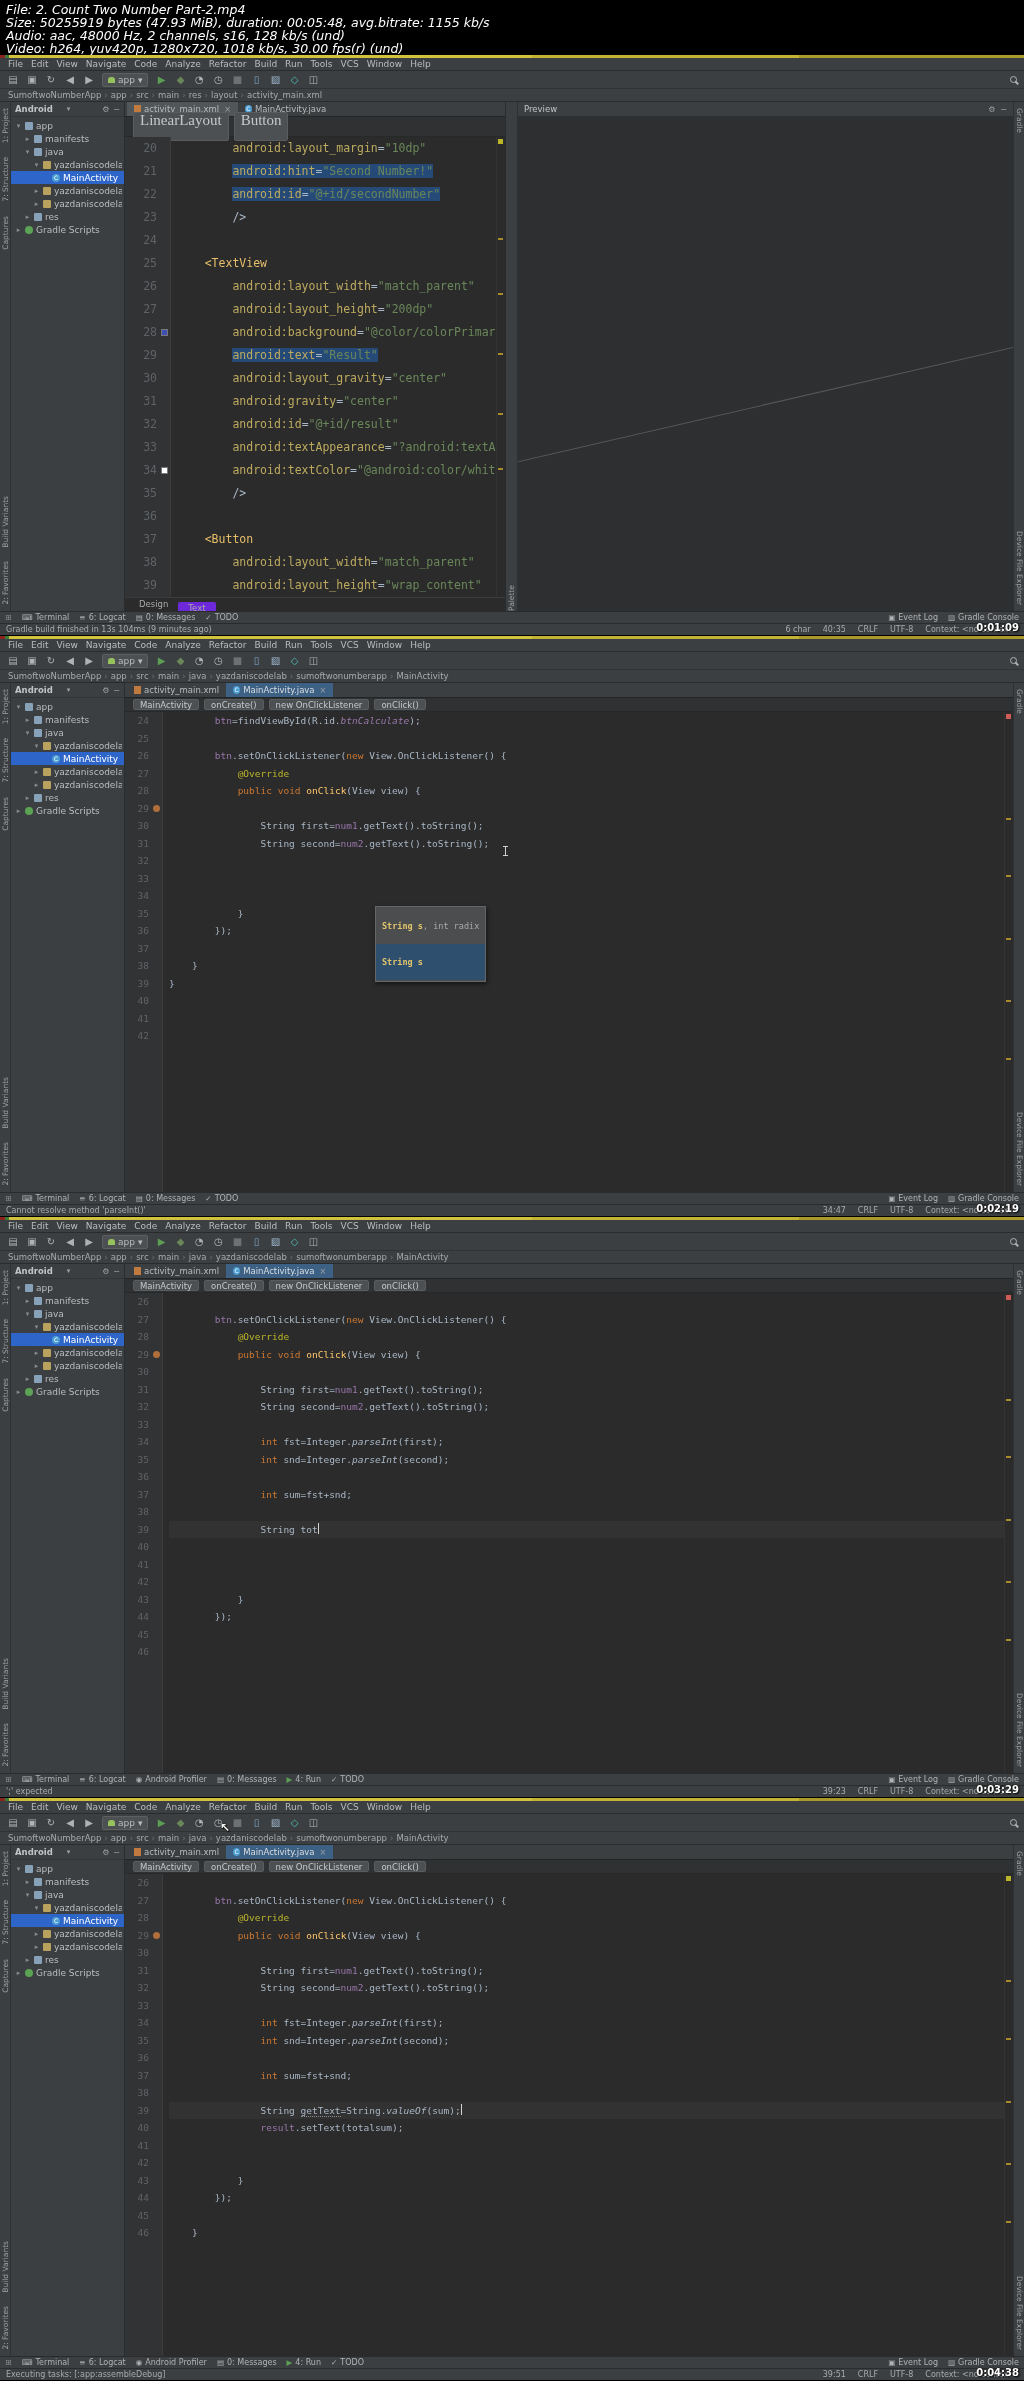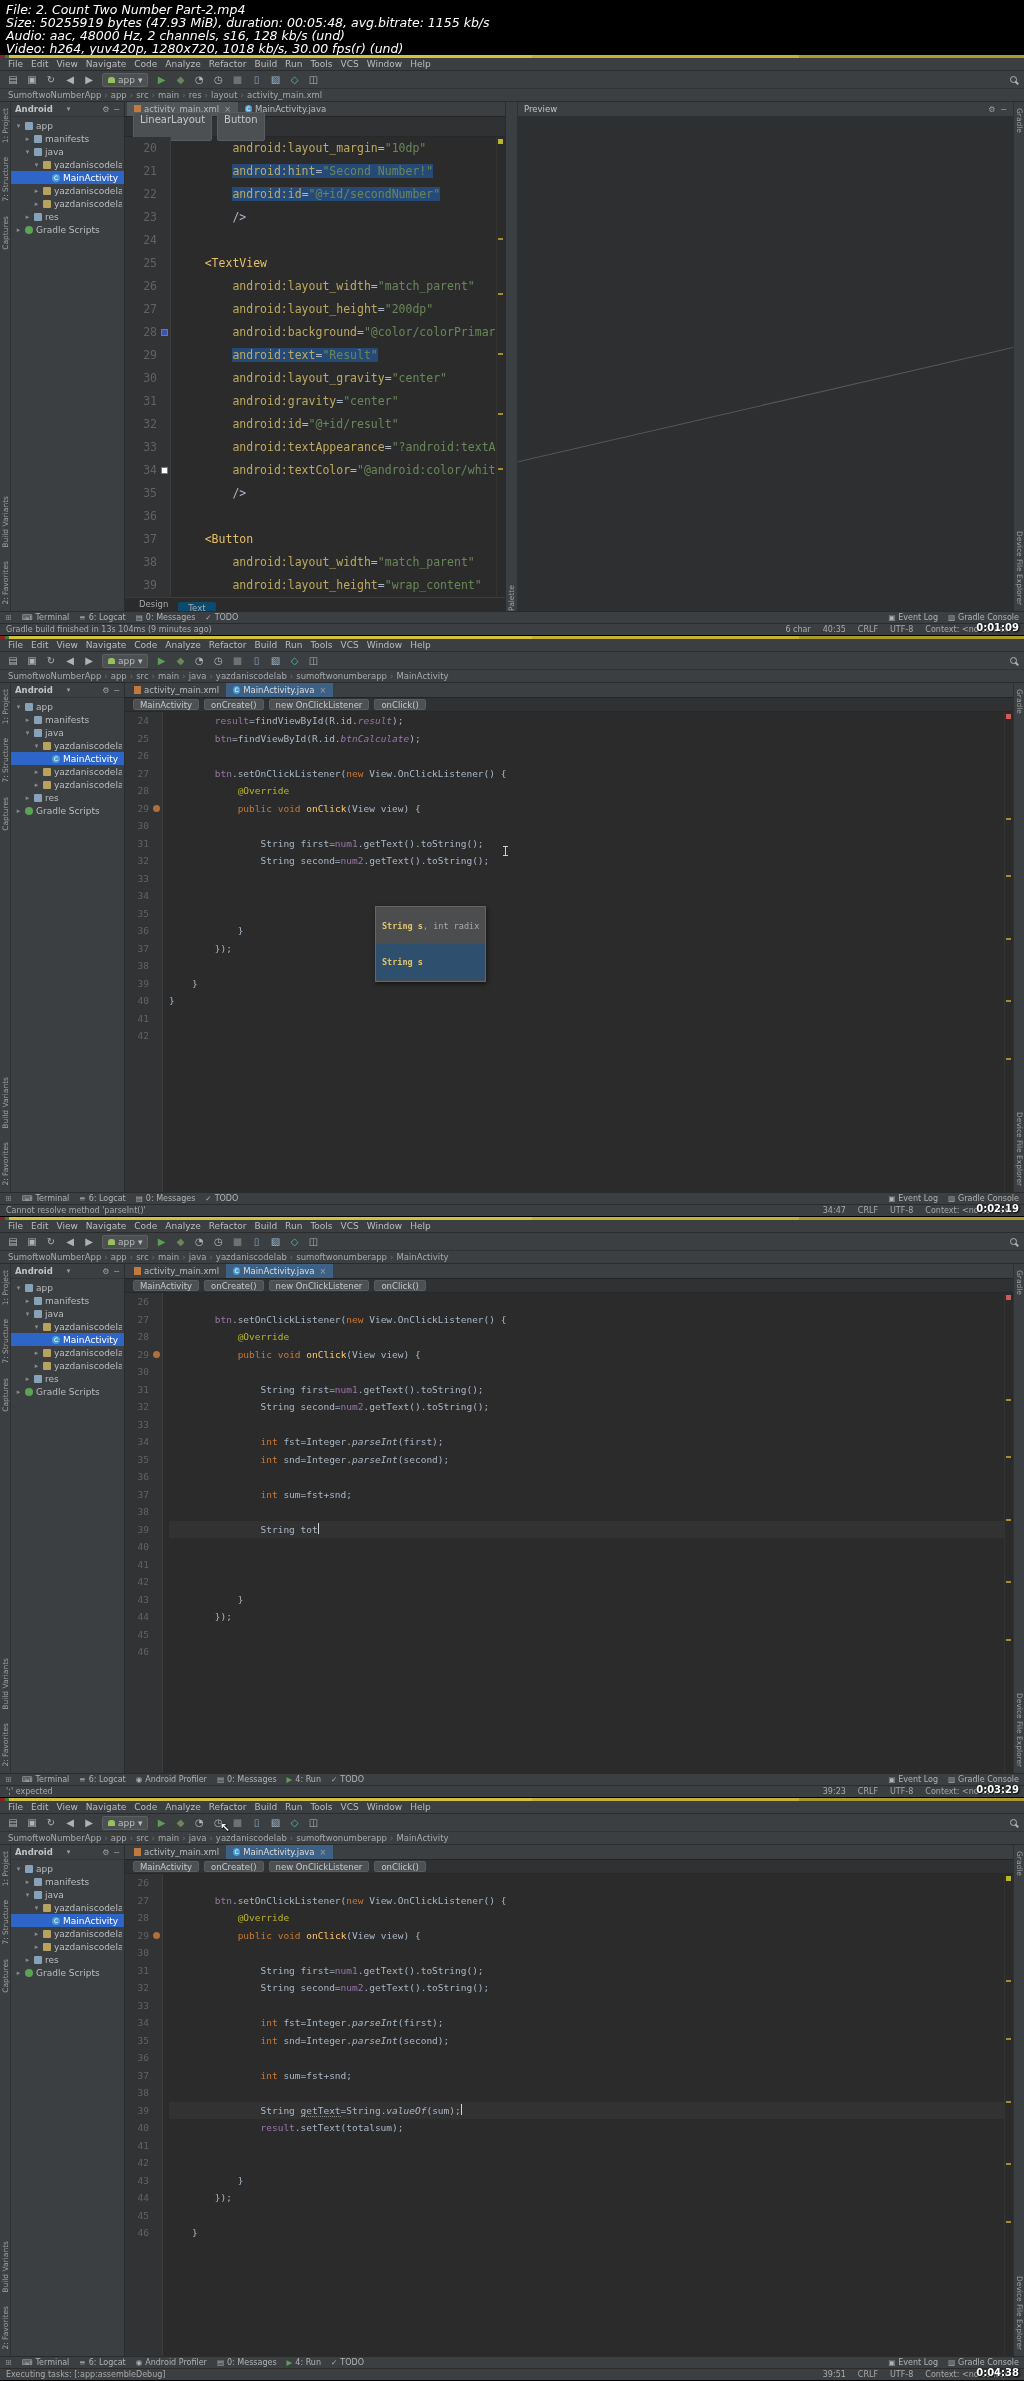--- a/index.html
+++ b/index.html
@@ -94,21 +94,21 @@
   .g-override { width:7px; height:7px; border-radius:50%; background:#B06E3B; display:inline-block; }
   .code { flex:1; min-width:0; overflow:hidden; color:#A9B7C6; position:relative; padding-left:6px; }
   .code-line { white-space:pre; height:17.5px; line-height:17.5px; font-size:9.5px; }
   .code-line.cur { background:#323232; }
   .selbg { background:#254A78; }
   .caret { display:inline-block; width:1px; height:11px; background:#D4D4D4; vertical-align:-1px; }
 
   .lg .code-line, .lg .gut-row { height:23px; line-height:23px; font-size:11.5px; }
   .lg .gutter { width:46px; }
   .lg .chips { height:20px; }
-  .lg .chip { height:29px; line-height:14px; font-size:10px; }
+  .lg .chip { height:29px; line-height:14px; font-size:15px;font-family:Liberation Serif, serif; }
 
   .tk-a  { color:#BDAA5F; }
   .tk-t  { color:#E8BF6A; }
   .tk-s  { color:#6A8759; }
   .tk-k  { color:#CC7832; }
   .tk-an { color:#BBB529; }
   .tk-f  { color:#9876AA; }
   .tk-fi { color:#9876AA; font-style:italic; }
   .tk-m  { color:#FFC66D; }
   .tk-st { color:#A9B7C6; font-style:italic; }
@@ -128,21 +128,21 @@
   .pp-row .hl { color:#E0C46C; font-weight:bold; }
   .pp-row .rest { color:#A9A9A9; }
 
   .ibeam { position:absolute; width:1px; height:10px; background:#CFCFCF; z-index:4; }
   .ibeam::before, .ibeam::after { content:""; position:absolute; left:-2px; width:5px; height:1px; background:#CFCFCF; }
   .ibeam::before { top:0; } .ibeam::after { bottom:0; }
 
   .design-text { flex:none; height:14px; background:#2B2B2B; border-top:1px solid #3A3C3E;
     display:flex; align-items:center; font-size:8.5px; color:#A7A9AB; padding-left:4px; }
   .dt-tab { padding:0 10px; height:13px; line-height:13px; }
-  .dt-tab.active { background:#0c4a6e; border-radius:2px 2px 0 0;margin-top:8px; }
+  .dt-tab.active { background:#6d28d9; border-radius:2px 2px 0 0;margin-top:8px; }
 
   .preview-panel { flex:1; min-width:0; display:flex; background:#313335; border-left:1px solid #2A2C2D; }
   .palette-strip { flex:none; width:12px; background:#3C3F41; border-right:1px solid #2E3133;
     display:flex; justify-content:center; padding-top:8px; }
   .palette-strip .lbl { writing-mode:vertical-rl; transform:rotate(180deg); font-size:7.5px; color:#9DA0A2; }
   .preview-body { flex:1; min-width:0; display:flex; flex-direction:column; }
   .preview-head { flex:none; height:15px; background:#3C3F41; border-bottom:1px solid #2E3133;
     display:flex; align-items:center; padding:0 6px; font-size:8.5px; color:#C2C4C6; }
   .preview-head .icons { margin-left:auto; display:flex; gap:5px; color:#9DA0A2; font-size:8px; }
   .preview-content { flex:1; position:relative; background:#2D2F31; overflow:hidden; }
@@ -715,21 +715,20 @@
               <div class="gut-row">
                 <span class="gut-num">41</span>
                 <span class="gut-slot"></span>
               </div>
               <div class="gut-row">
                 <span class="gut-num">42</span>
                 <span class="gut-slot"></span>
               </div>
             </div>
             <div class="code">
-              <div class="code-line" style="padding-left: 8ch;"><span class="tk-f">result</span><span class="tk-p">=findViewById(R.id.</span><span class="tk-fi">result</span><span class="tk-p">);</span></div>
               <div class="code-line" style="padding-left: 8ch;"><span class="tk-f">btn</span><span class="tk-p">=findViewById(R.id.</span><span class="tk-fi">btnCalculate</span><span class="tk-p">);</span></div>
               <div class="code-line" style="padding-left: 0ch;"></div>
               <div class="code-line" style="padding-left: 8ch;"><span class="tk-f">btn</span><span class="tk-p">.setOnClickListener(</span><span class="tk-k">new</span><span class="tk-p"> View.OnClickListener() {</span></div>
               <div class="code-line" style="padding-left: 12ch;"><span class="tk-an">@Override</span></div>
               <div class="code-line" style="padding-left: 12ch;"><span class="tk-k">public</span><span class="tk-p"> </span><span class="tk-k">void</span><span class="tk-p"> </span><span class="tk-m">onClick</span><span class="tk-p">(View view) {</span></div>
               <div class="code-line" style="padding-left: 0ch;"></div>
               <div class="code-line" style="padding-left: 16ch;"><span class="tk-p">String first=</span><span class="tk-f">num1</span><span class="tk-p">.getText().toString();</span></div>
               <div class="code-line" style="padding-left: 16ch;"><span class="tk-p">String second=</span><span class="tk-f">num2</span><span class="tk-p">.getText().toString();</span></div>
               <div class="code-line" style="padding-left: 0ch;"></div>
               <div class="code-line" style="padding-left: 0ch;"></div>

